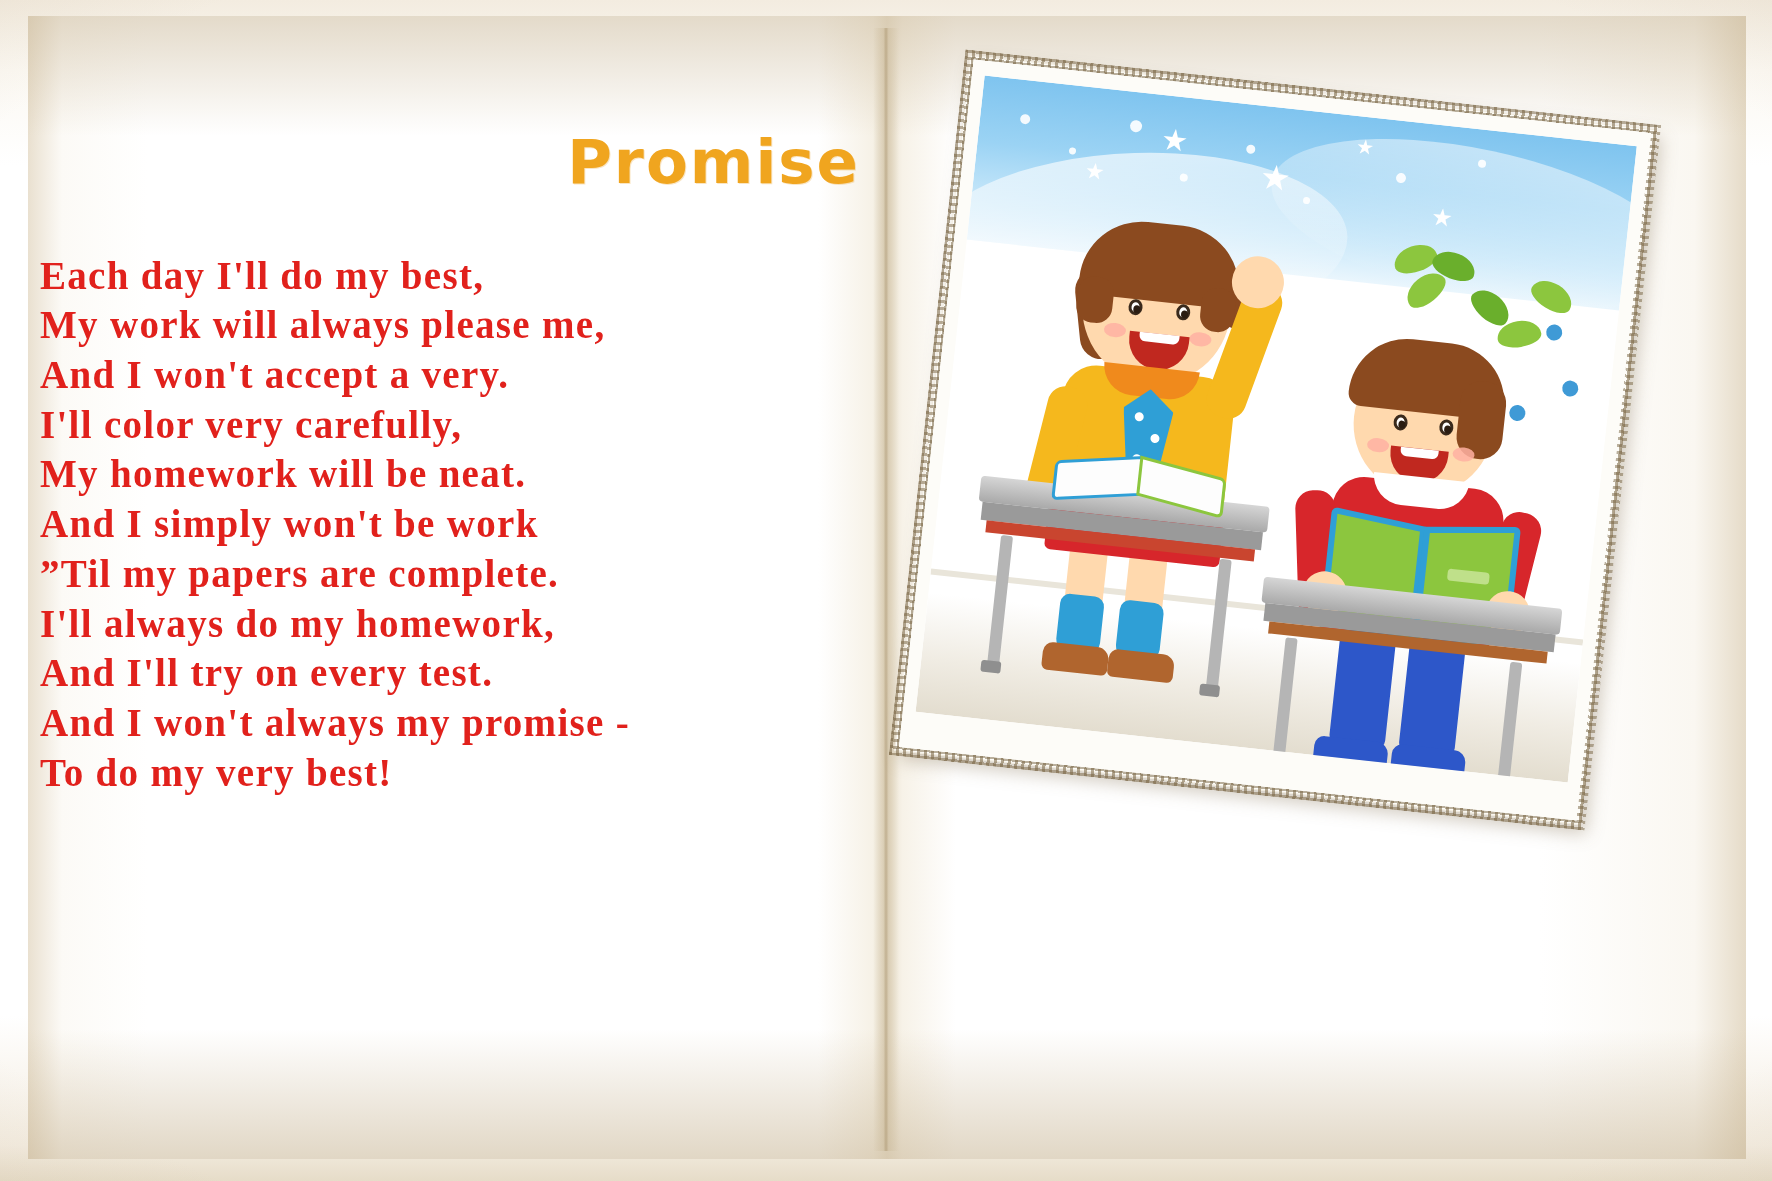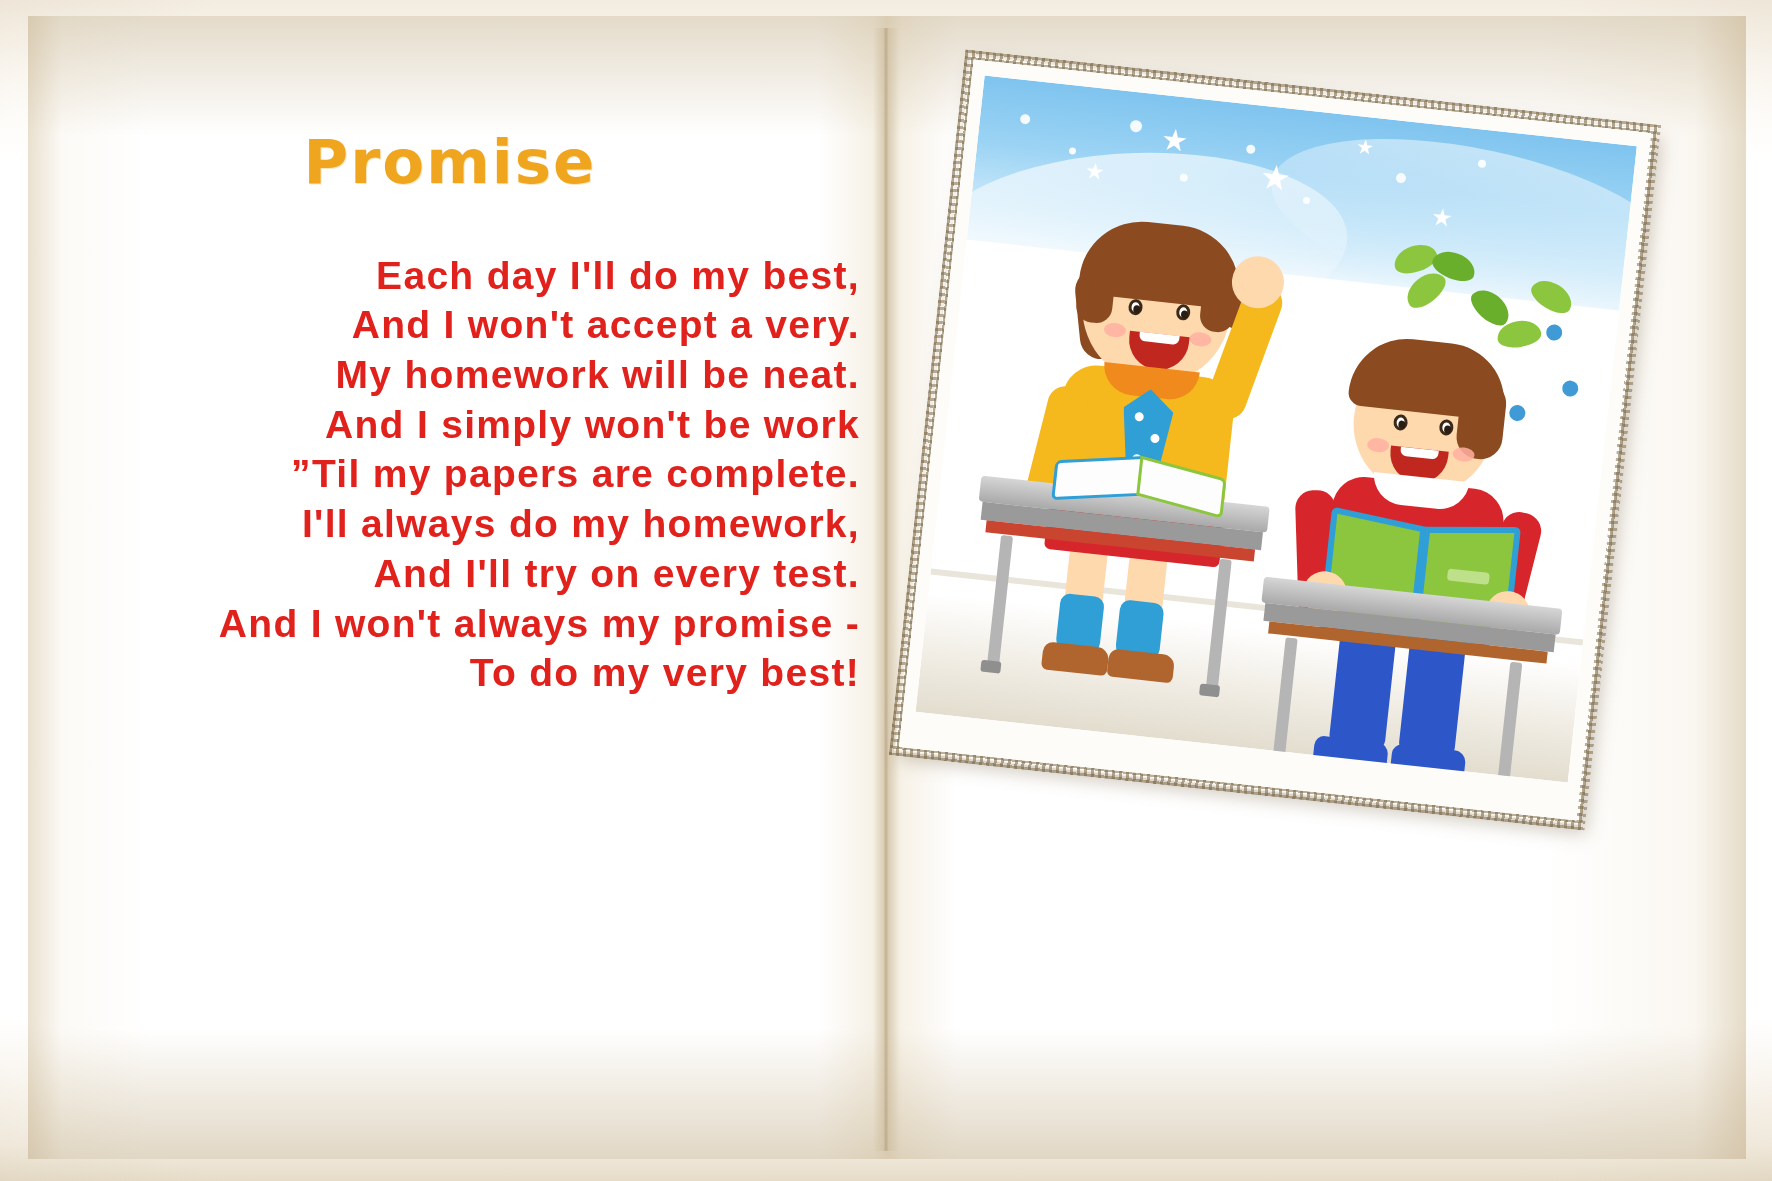--- a/index.html
+++ b/index.html
@@ -81,38 +81,38 @@
   .page-left {
     position: absolute;
     left: 40px;
     top: 40px;
     width: 820px;
     height: 1090px;
     padding: 0;
   }
 
   .title {
-    text-align: center;
+    text-align: right;
     color: #f0a51f;
     font-family: "DejaVu Sans", sans-serif;
     font-weight: bold;
     font-size: 61px;
     line-height: 1.32;
     letter-spacing: 1.5px;
     text-shadow: 1px 1px 0 rgba(230,150,20,0.25);
     margin-top: 82px;
   }
   .title .line1 { display: block; letter-spacing: 2px; }
   .title .line2 { display: block; letter-spacing: 3px; }
 
   .poem {
     margin-top: 48px;
-    text-align: right;
+    text-align: left;
     color: #e1211c;
-    font-family: Liberation Sans, sans-serif;
+    font-family: Liberation Serif, serif;
     font-weight: bold;
     font-size: 39px;
     line-height: 1.275;
     letter-spacing: 1.3px;
   }
   .poem .pline { display: block; white-space: pre; }
 
   
   .page-right {
     position: absolute;
@@ -271,21 +271,23 @@
   <div class="spine"></div>
 
   <div class="page-left">
 
     <div class="title">
       <span class="line1">Promise</span>
     </div>
 
     <div class="poem">
       <span class="pline">Each day I'll do my best,</span>
+      <span class="pline">My work will always please me,</span>
       <span class="pline">And I won't accept a very.</span>
+      <span class="pline">I'll color very carefully,</span>
       <span class="pline">My homework will be neat.</span>
       <span class="pline">And I simply won't be work</span>
       <span class="pline">”Til my papers are complete.</span>
       <span class="pline">I'll always do my homework,</span>
       <span class="pline">And I'll try on every test.</span>
       <span class="pline">And I won't always my promise -</span>
       <span class="pline">To do my very best!</span>
     </div>
   </div>
 

